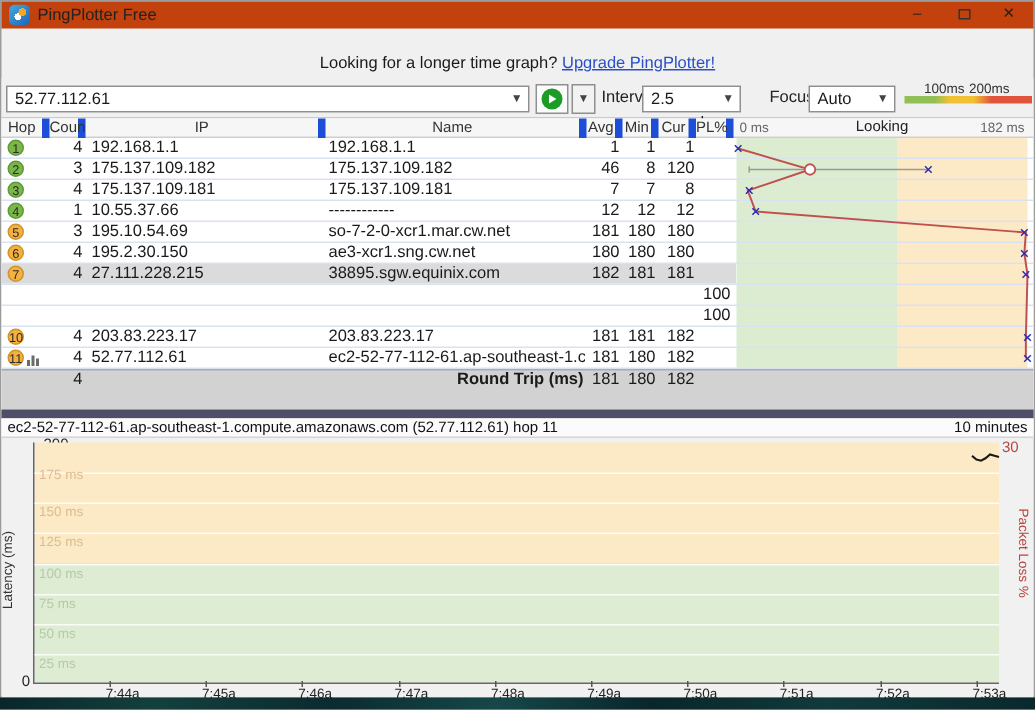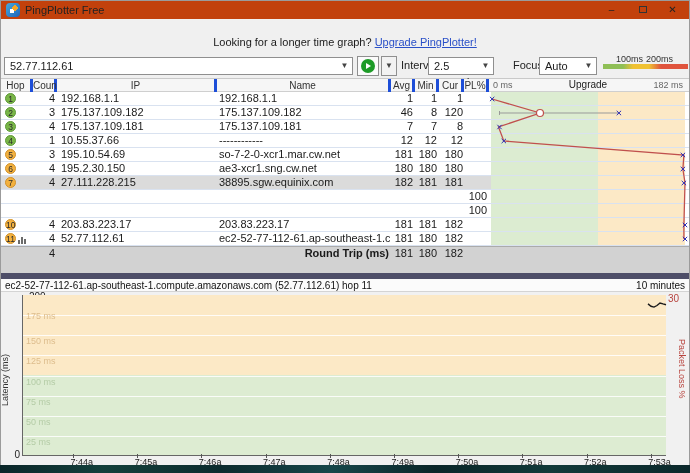--- a/index.html
+++ b/index.html
@@ -52,21 +52,21 @@
                border:1px solid #8f8f8f; text-align:center; font-size:8px; line-height:18px; color:#444; }
   .legend { position:absolute; left:602px; top:12px; width:85px; height:5px;
             background:linear-gradient(to right,#8fbf56 0 20px,#f0c233 30px 46px,#e0543d 58px 100%); }
   .legend-label { position:absolute; top:2px; font-size:9px; color:#333; }
 
   
   .table-panel { position:absolute; left:1px; top:79px; width:688px; height:194px; background:#fff; }
   .thead { position:absolute; left:0; top:0; width:100%; height:13px; background:#f6f6f6;
            border-bottom:1px solid #cfcfcf; font-size:10px; color:#333; }
   .th { position:absolute; top:0; height:13px; line-height:13px; text-align:center;
-        border-right:3px solid #1d4ed8; }
+        border-right:5px solid #1d4ed8; }
   .lat-head-left  { position:absolute; left:492px; top:1px; font-size:9px; color:#666; }
   .lat-head-right { position:absolute; right:6px; top:1px; font-size:9px; color:#666; }
   .lat-head-title { position:absolute; left:490px; width:194px; top:0; text-align:center; font-size:10px; color:#222; }
 
   .tbody { position:absolute; left:0; top:13px; width:100%; height:154px; }
   .zones { position:absolute; left:490px; top:0; width:194px; height:154px;
            background:linear-gradient(to right,#dcecd1 0 107px,#fce9c6 107px 100%); }
   .rows { position:absolute; left:0; top:0; width:100%; height:154px; }
   .hop-row { position:relative; height:14px; line-height:13px; border-bottom:1px solid #d9e2f0; }
   .hop-row.selected { background:linear-gradient(to right,#dbdbdb 0 490px, rgba(0,0,0,0) 490px); }
@@ -174,21 +174,21 @@
     <div class="table-panel">
       <div class="thead">
         <span class="th" style="left:0;width:32px">Hop</span>
         <span class="th" style="left:32px;width:24px">Coun</span>
         <span class="th" style="left:56px;width:160px">IP</span>
         <span class="th" style="left:216px;width:174px">Name</span>
         <span class="th" style="left:390px;width:24px">Avg</span>
         <span class="th" style="left:414px;width:24px">Min</span>
         <span class="th" style="left:438px;width:25px">Cur</span>
         <span class="th" style="left:463px;width:25px">PL%</span>
-        <span class="lat-head-title">Upgrade</span>
+        <span class="lat-head-title">Looking</span>
         <span class="lat-head-left">0 ms</span>
         <span class="lat-head-right">182 ms</span>
       </div>
       <div class="tbody">
         <div class="zones"></div>
         <div class="rows">
             <div class="hop-row">
               <span class="badge badge-green">1</span>
               <span class="cell c-count">4</span>
               <span class="cell c-ip">192.168.1.1</span>

